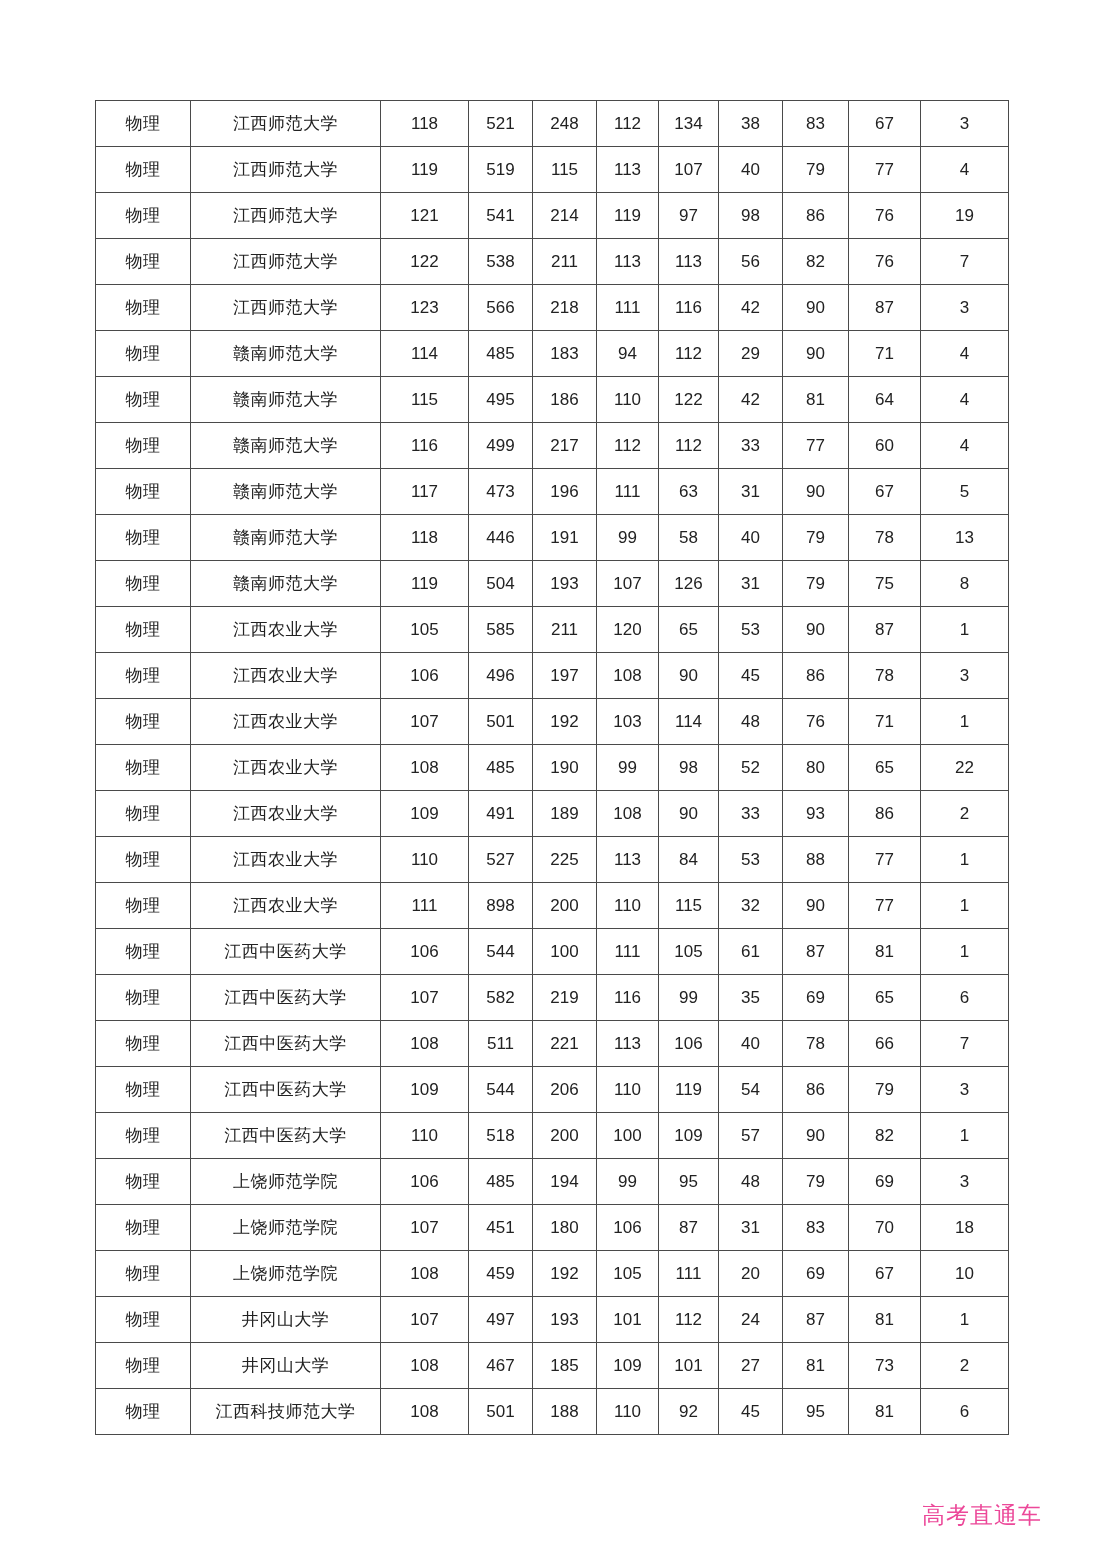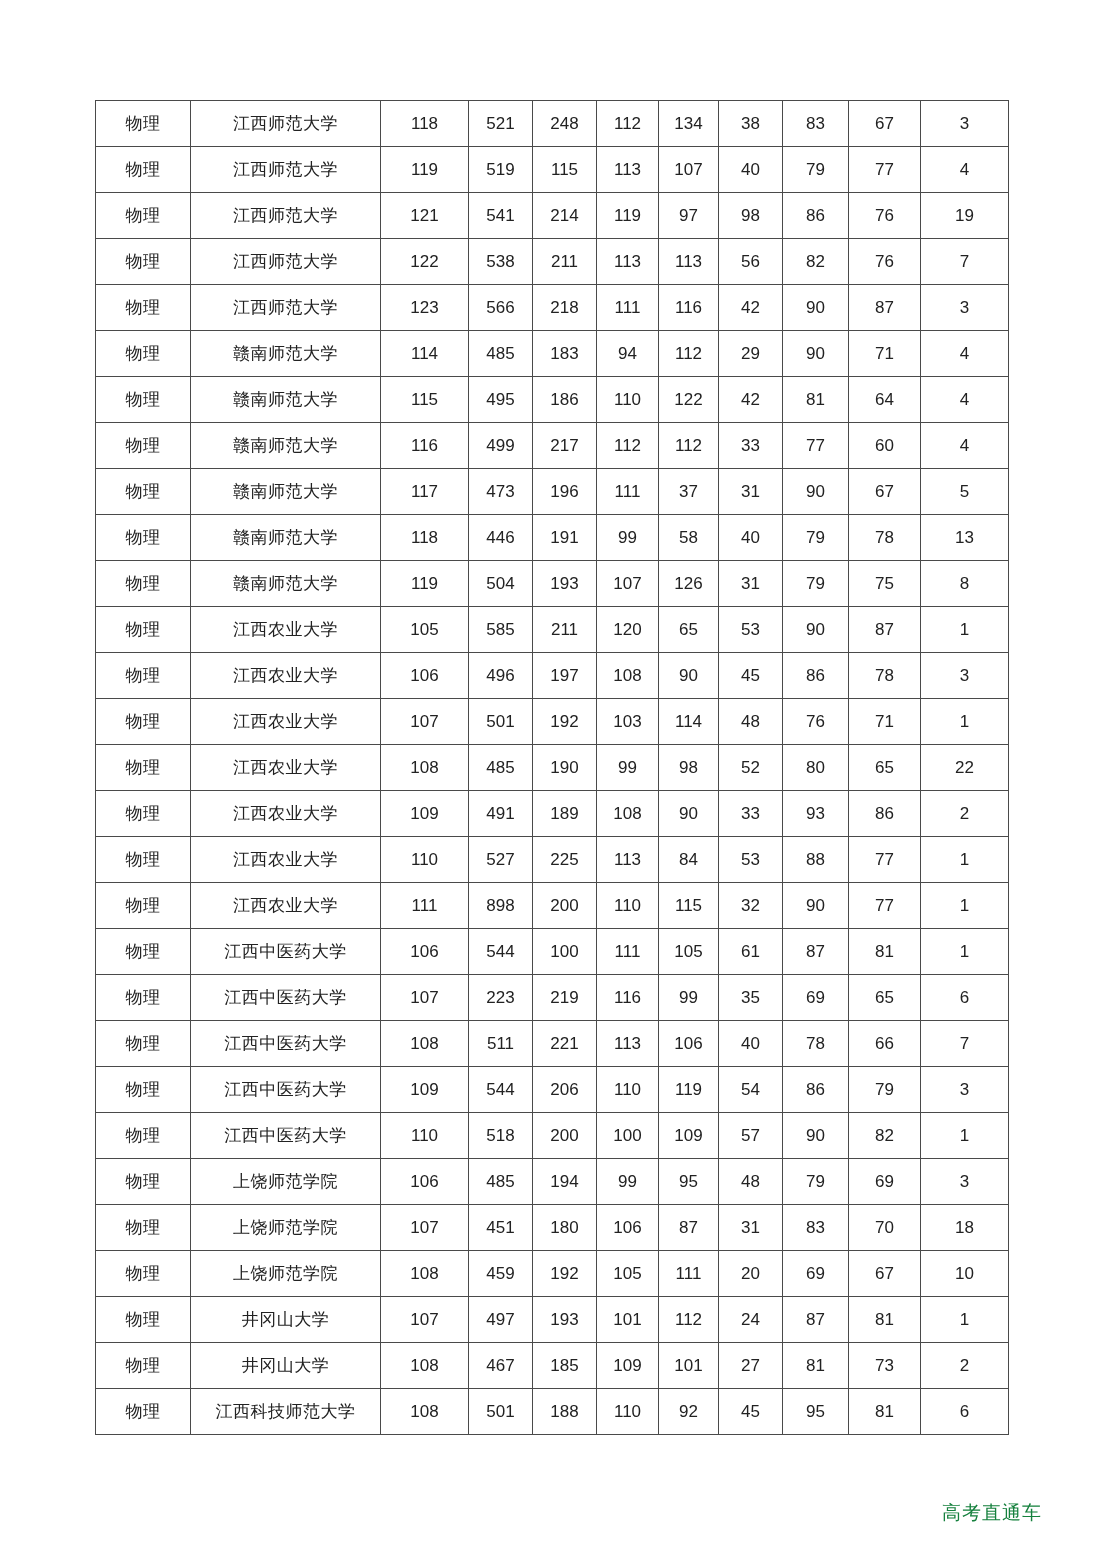--- a/index.html
+++ b/index.html
@@ -36,22 +36,22 @@
   }
   table.score-table td:first-child,
   table.score-table td:nth-child(2) {
     font-size: 17px;
     letter-spacing: 0.5px;
   }
   .watermark {
     position: absolute;
     right: 60px;
     top: 1500px;
-    font-size: 19px;
-    color: #15803d;
+    font-size: 23px;
+    color: #ec4899;
     letter-spacing: 1px;
   }
 </style>
 </head>
 <body>
 
 <div class="page">
 
   <table class="score-table">
     <colgroup>
@@ -172,21 +172,21 @@
           <td>60</td>
           <td>4</td>
         </tr>
         <tr>
           <td>物理</td>
           <td>赣南师范大学</td>
           <td>117</td>
           <td>473</td>
           <td>196</td>
           <td>111</td>
-          <td>37</td>
+          <td>63</td>
           <td>31</td>
           <td>90</td>
           <td>67</td>
           <td>5</td>
         </tr>
         <tr>
           <td>物理</td>
           <td>赣南师范大学</td>
           <td>118</td>
           <td>446</td>
@@ -312,21 +312,21 @@
           <td>105</td>
           <td>61</td>
           <td>87</td>
           <td>81</td>
           <td>1</td>
         </tr>
         <tr>
           <td>物理</td>
           <td>江西中医药大学</td>
           <td>107</td>
-          <td>223</td>
+          <td>582</td>
           <td>219</td>
           <td>116</td>
           <td>99</td>
           <td>35</td>
           <td>69</td>
           <td>65</td>
           <td>6</td>
         </tr>
         <tr>
           <td>物理</td>

